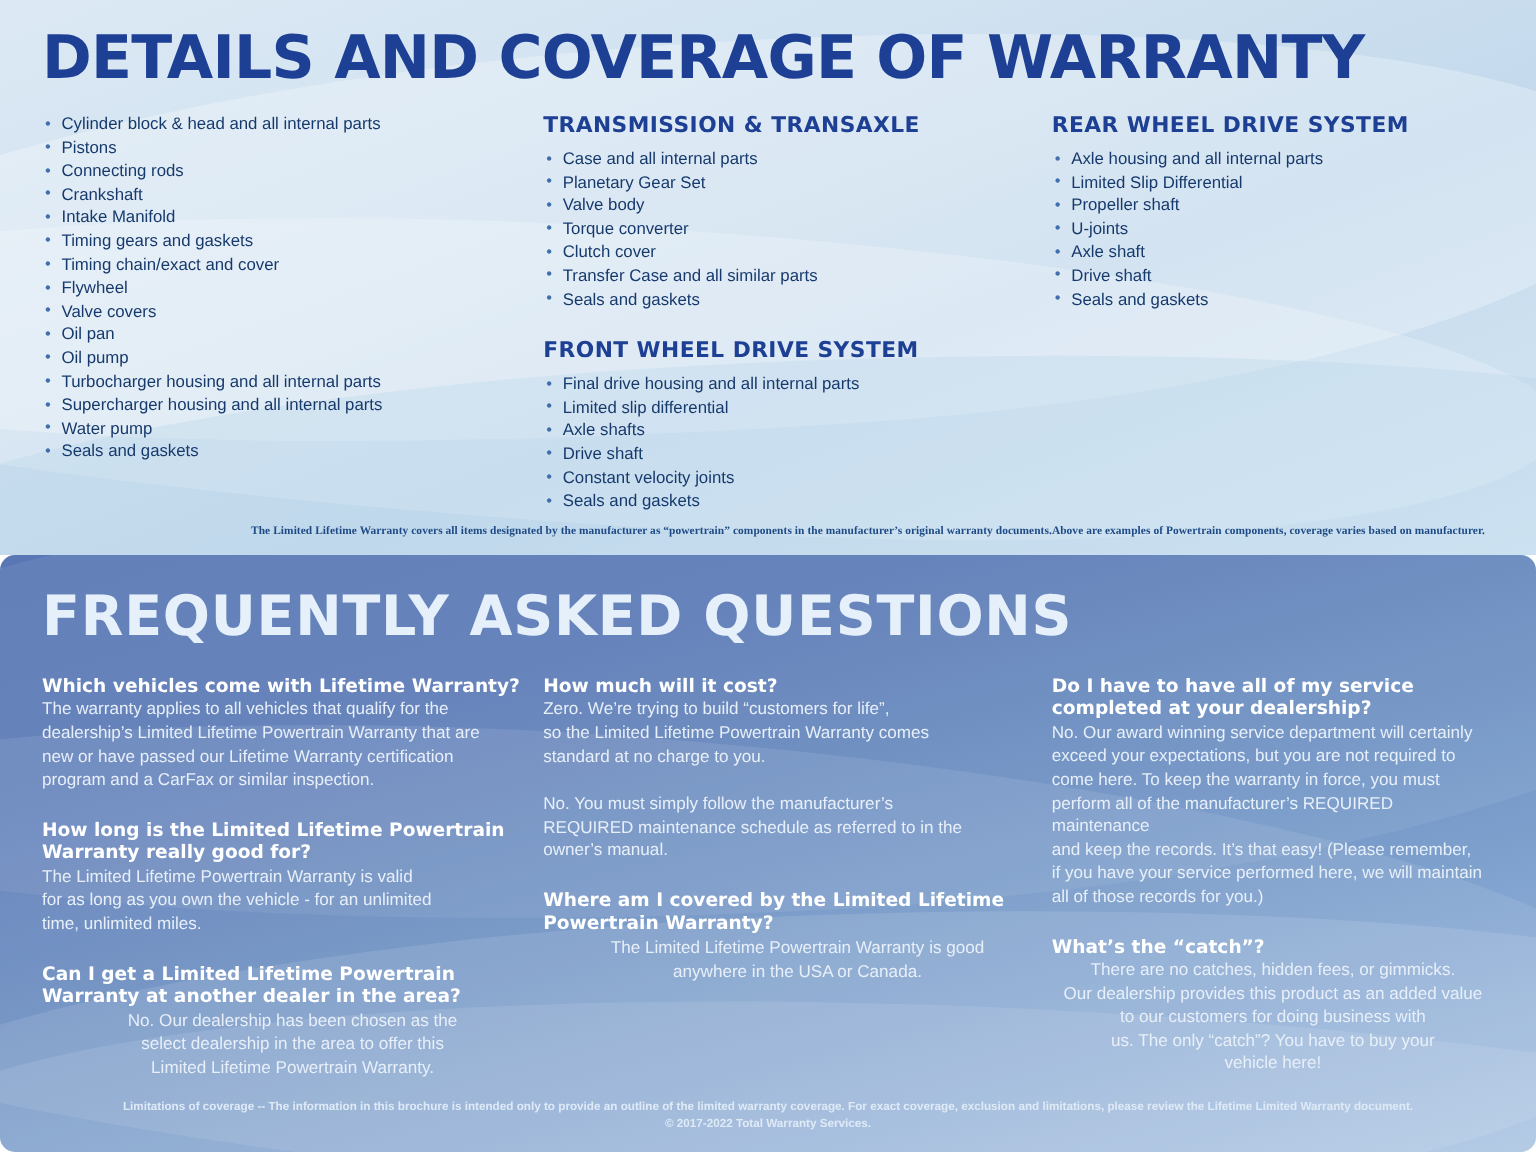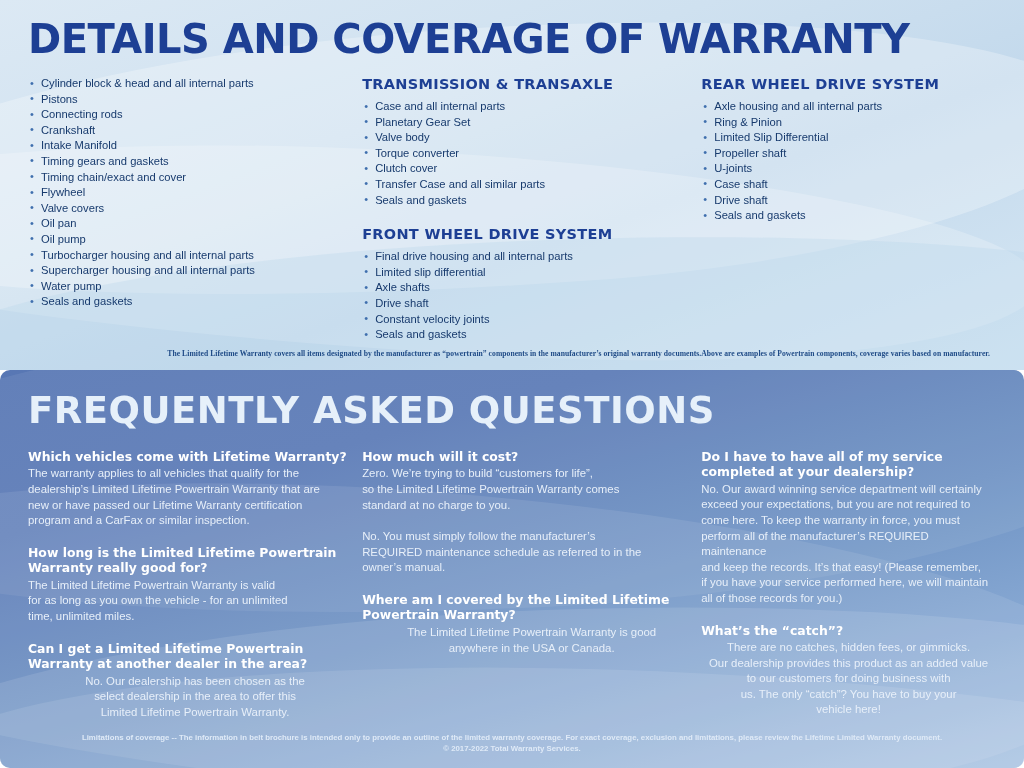--- a/index.html
+++ b/index.html
@@ -230,25 +230,24 @@
             <li>Drive shaft</li>
             <li>Constant velocity joints</li>
             <li>Seals and gaskets</li>
           </ul>
         </div>
 
         <div class="col-3">
           <div class="col-head">REAR WHEEL DRIVE SYSTEM</div>
           <ul class="bullets">
             <li>Axle housing and all internal parts</li>
-            <li>Ring &amp; Pinion</li>
             <li>Limited Slip Differential</li>
             <li>Propeller shaft</li>
             <li>U-joints</li>
-            <li>Case shaft</li>
+            <li>Axle shaft</li>
             <li>Drive shaft</li>
             <li>Seals and gaskets</li>
           </ul>
         </div>
 
       </div>
     </div>
 
     <div class="disclaimer-top">The Limited Lifetime Warranty covers all items designated by the manufacturer as “powertrain” components in the manufacturer’s original warranty documents.Above are examples of Powertrain components, coverage varies based on manufacturer.</div>
   </section>
@@ -327,18 +326,18 @@
 to our customers for doing business with
 us.  The only “catch”? You have to buy your
 vehicle here!</div>
           </div>
         </div>
 
       </div>
     </div>
 
     <div class="footer-note">
-      <div class="l1">Limitations of coverage -- The information in belt brochure is intended only to provide an outline of the limited warranty coverage. For exact coverage, exclusion and limitations, please review the Lifetime Limited Warranty document.</div>
+      <div class="l1">Limitations of coverage -- The information in this brochure is intended only to provide an outline of the limited warranty coverage. For exact coverage, exclusion and limitations, please review the Lifetime Limited Warranty document.</div>
       <div class="l2">© 2017-2022 Total Warranty Services.</div>
     </div>
   </section>
 
 </div>
 
 </body></html>

